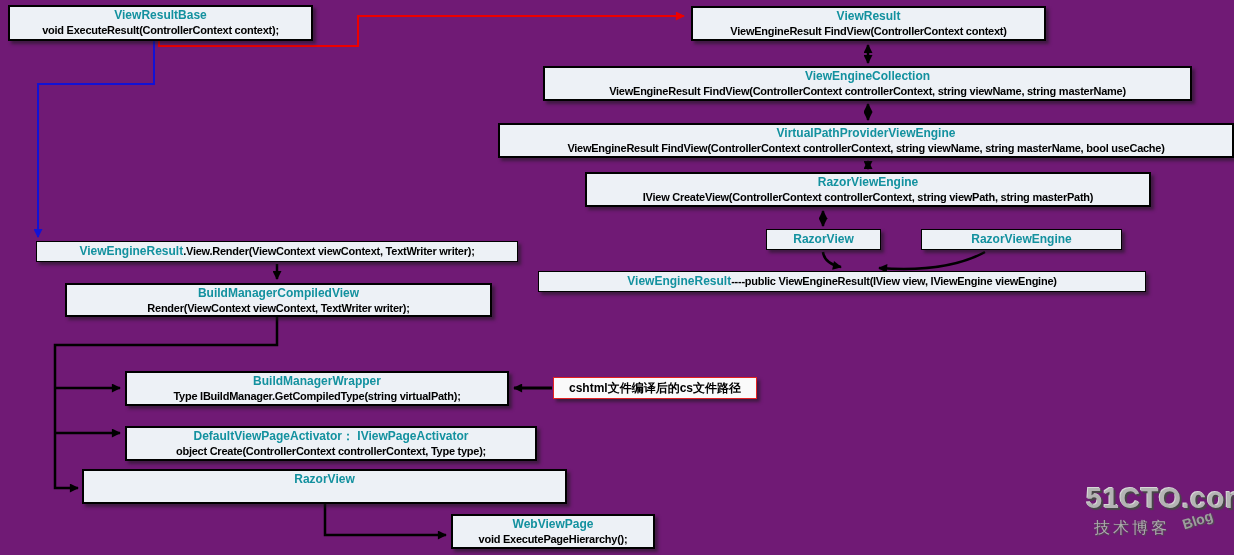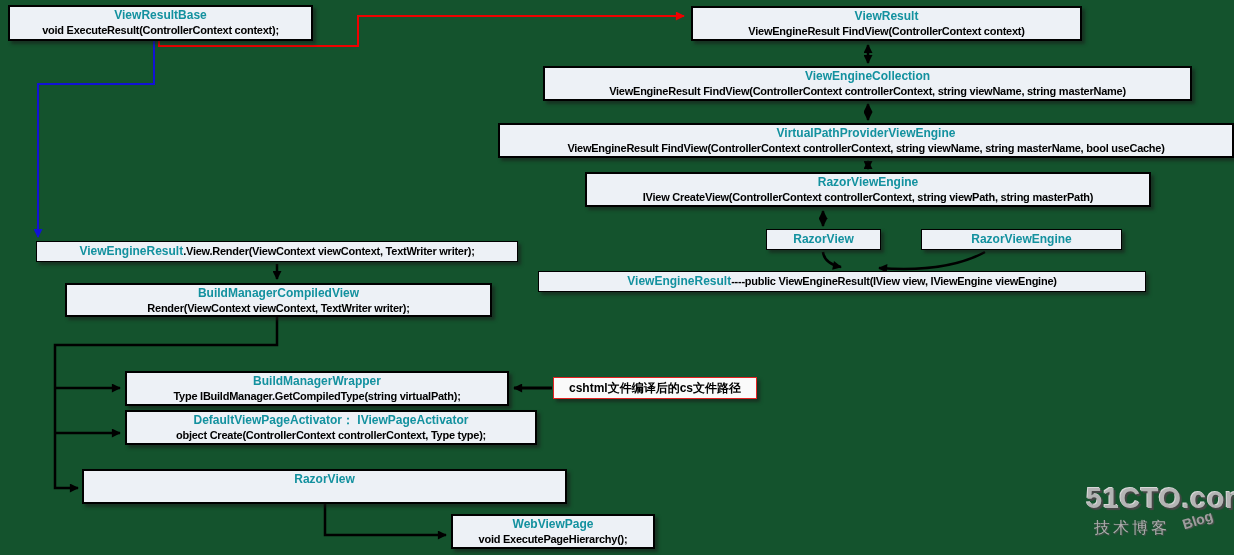--- a/index.html
+++ b/index.html
@@ -1,20 +1,20 @@
 <!DOCTYPE html>
 <html><head>
 <meta charset="utf-8">
 <style>
   * { margin:0; padding:0; box-sizing:border-box; }
   html,body { width:1234px; height:555px; }
   body { font-family:"Liberation Sans", sans-serif; }
   .canvas {
     position:relative; width:1234px; height:555px;
-    background:#14532d; overflow:hidden;
+    background:#701a75; overflow:hidden;
   }
   .node {
     position:absolute;
     background:#edf1f6;
     border:2px solid #000;
     box-shadow:3px 3px 3px rgba(25,25,25,0.55);
     text-align:center;
     font-weight:bold;
     font-size:12px;
     line-height:15px;
@@ -94,21 +94,21 @@
     <path d="M 325 504 L 325 535 L 446 535" fill="none" stroke="#000" stroke-width="2.5" marker-end="url(#mb)"></path>
 
     <path d="M 552 388 L 514 388" fill="none" stroke="#000" stroke-width="3" marker-end="url(#mb)"></path>
   </svg>
 
   <div class="node" style="left:8px;top:5px;width:305px;height:36px">
     <div class="title">ViewResultBase</div>
     <div class="sig">void ExecuteResult(ControllerContext context);</div>
   </div>
 
-  <div class="node" style="left:691px;top:6px;width:391px;height:35px">
+  <div class="node" style="left:691px;top:6px;width:355px;height:35px">
     <div class="title">ViewResult</div>
     <div class="sig">ViewEngineResult FindView(ControllerContext context)</div>
   </div>
 
   <div class="node" style="left:543px;top:66px;width:649px;height:35px">
     <div class="title">ViewEngineCollection</div>
     <div class="sig">ViewEngineResult FindView(ControllerContext controllerContext, string viewName, string masterName)</div>
   </div>
 
   <div class="node" style="left:498px;top:123px;width:736px;height:35px">
@@ -142,21 +142,21 @@
   <div class="node" style="left:65px;top:283px;width:427px;height:34px">
     <div class="title">BuildManagerCompiledView</div>
     <div class="sig">Render(ViewContext viewContext, TextWriter writer);</div>
   </div>
 
   <div class="node" style="left:125px;top:371px;width:384px;height:35px">
     <div class="title">BuildManagerWrapper</div>
     <div class="sig">Type IBuildManager.GetCompiledType(string virtualPath);</div>
   </div>
 
-  <div class="node" style="left:125px;top:410px;width:412px;height:35px">
+  <div class="node" style="left:125px;top:426px;width:412px;height:35px">
     <div class="title">DefaultViewPageActivator： IViewPageActivator</div>
     <div class="sig">object Create(ControllerContext controllerContext, Type type);</div>
   </div>
 
   <div class="node" style="left:82px;top:469px;width:485px;height:35px">
     <div class="title">RazorView</div>
   </div>
 
   <div class="node" style="left:451px;top:514px;width:204px;height:35px">
     <div class="title">WebViewPage</div>

